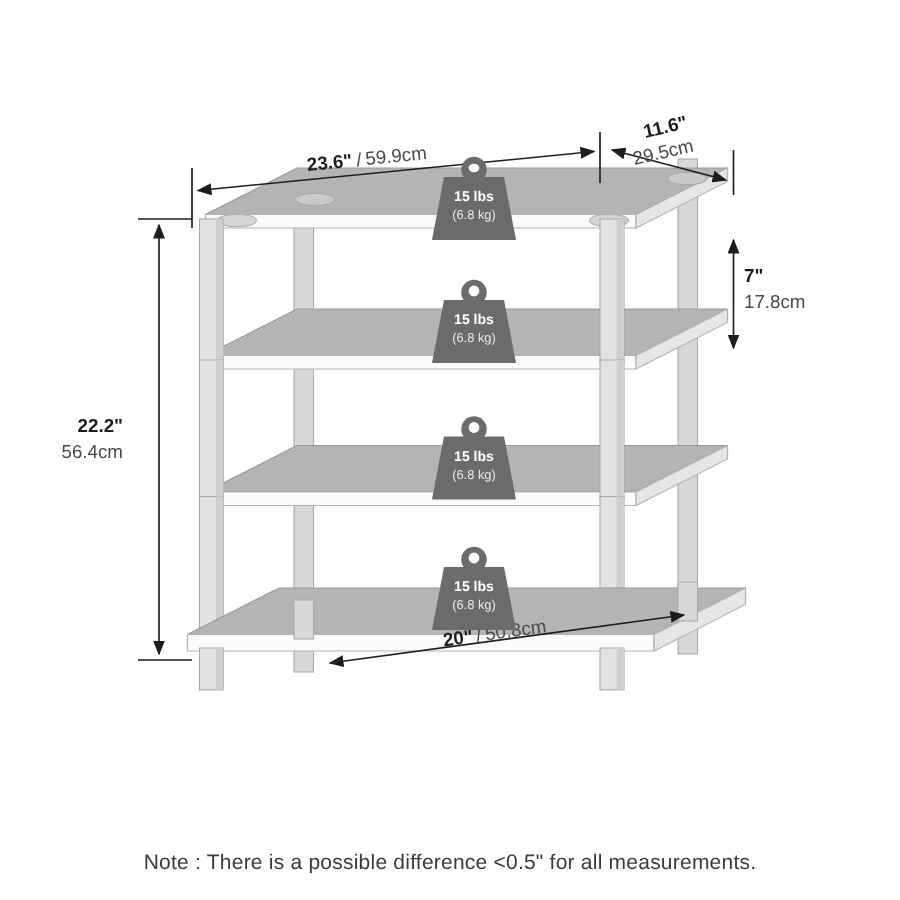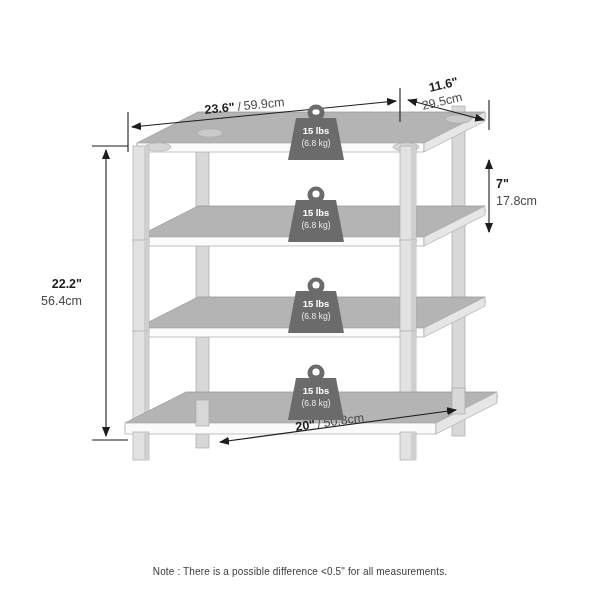--- a/index.html
+++ b/index.html
@@ -6,21 +6,21 @@
   body{
     width:600px;height:600px;position:relative;overflow:hidden;
     font-family:"Liberation Sans", sans-serif;
     background:#ffffff;
   }
   #diagram-root{position:absolute;inset:0;}
   svg#scene{position:absolute;left:0;top:0;width:600px;height:600px;display:block;}
   .note{
     position:absolute;left:0;right:0;top:566px;
     text-align:center;
-    font-size:10px;color:#3b3b3b;
+    font-size:14px;color:#3b3b3b;
     letter-spacing:0.15px;
     font-family:"Liberation Sans", sans-serif;
   }
   text{font-family:"Liberation Sans", sans-serif;}
   .dim-main{font-size:12.5px;font-weight:bold;fill:#1d1d1d;}
   .dim-sub{font-size:12.5px;font-weight:normal;fill:#4a4a4a;}
   .badge-main{font-size:9.4px;font-weight:bold;fill:#ffffff;}
   .badge-sub{font-size:8.6px;font-weight:normal;fill:#e8e8e8;}
 </style>
 </head>

